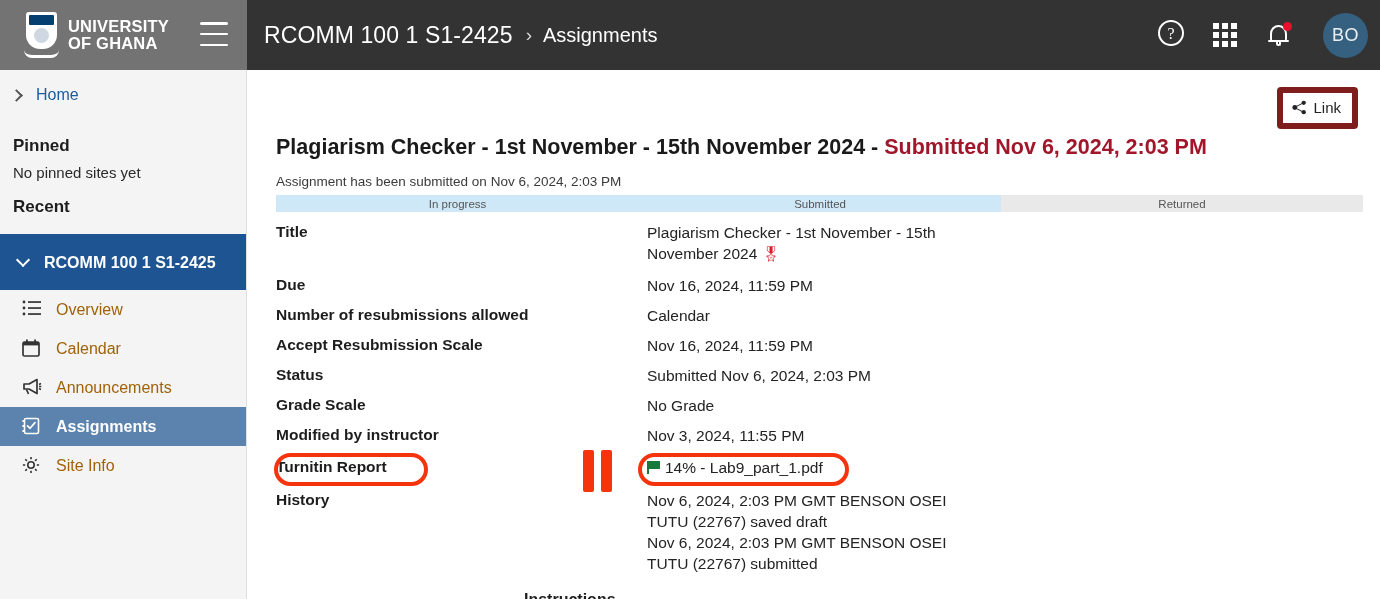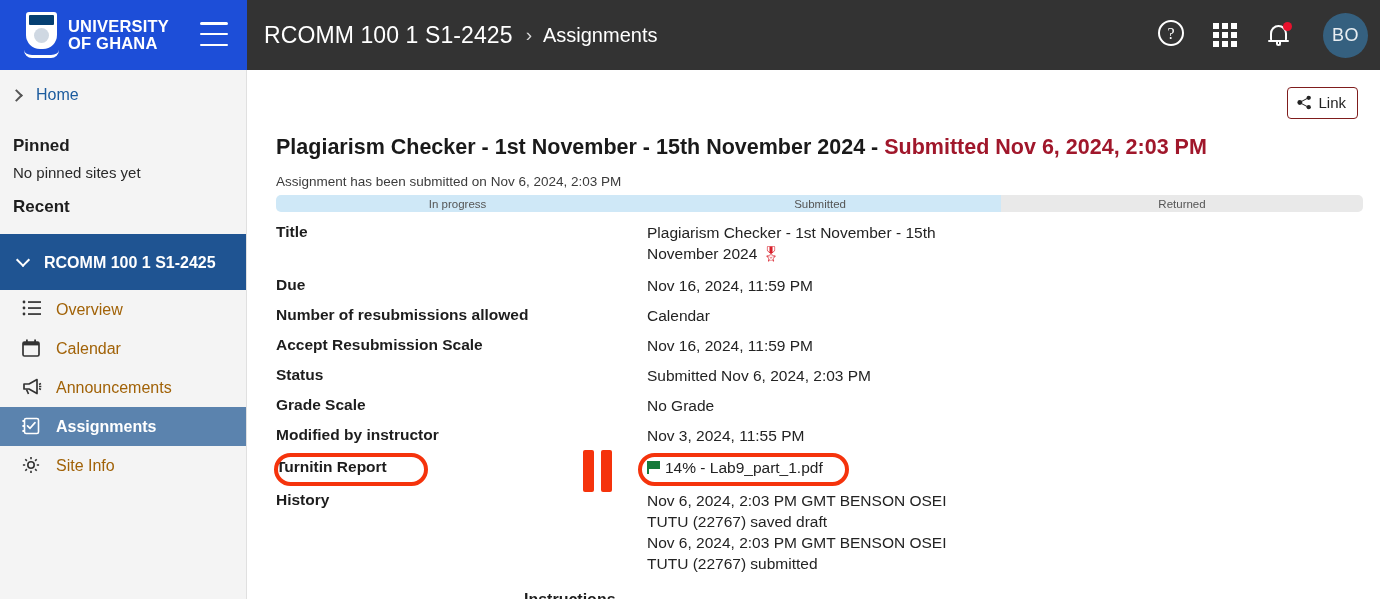--- a/index.html
+++ b/index.html
@@ -11,21 +11,21 @@
   }
 
   
   .topbar {
     position: absolute; top: 0; left: 0;
     width: 1380px; height: 70px;
     display: flex; align-items: stretch;
   }
   .brand-block {
     width: 247px; height: 70px;
-    background: #1d4ed8;
+    background: #737373;
     display: flex; align-items: center;
     position: relative;
   }
   .uglogo {
     display: flex; align-items: center;
     margin-left: 24px; gap: 9px;
   }
   .crest {
     width: 35px; height: 46px;
     position: relative;
@@ -169,42 +169,42 @@
 
   
   .main {
     position: absolute; top: 70px; left: 248px;
     width: 1132px; height: 529px;
     background: #fff;
     overflow: hidden;
   }
   .linkbtn {
     position: absolute; right: 22px; top: 17px;
-    border: 1px solid #7f1d1d; background: #fff;
+    border: 6px solid #7f1d1d; background: #fff;
     border-radius: 4px; padding: 6px 11px 7px 9px;
     display: flex; align-items: center; gap: 6px;
     font-size: 15px; color: #232323; cursor: pointer;
   }
 
   .page-title {
     position: absolute; left: 28px; top: 65px;
     font-size: 21.5px; font-weight: bold; color: #1a1a1a;
     white-space: nowrap;
   }
   .page-title .sub { color: #a0172b; }
 
   .subtext {
     position: absolute; left: 28px; top: 104px;
     font-size: 13.5px; color: #3b3b3b;
   }
 
   .progress {
     position: absolute; left: 28px; top: 125px;
     width: 1087px; height: 17px;
-    border-radius: 5px; overflow: hidden;
+    border-radius: 0; overflow: hidden;
     display: flex;
   }
   .pseg {
     display: flex; align-items: center; justify-content: center;
     font-size: 11.5px; color: #555;
     height: 17px;
   }
   .pseg.done { background: #cfe8f7; }
   .pseg.todo { background: #e9e9e9; }
 

